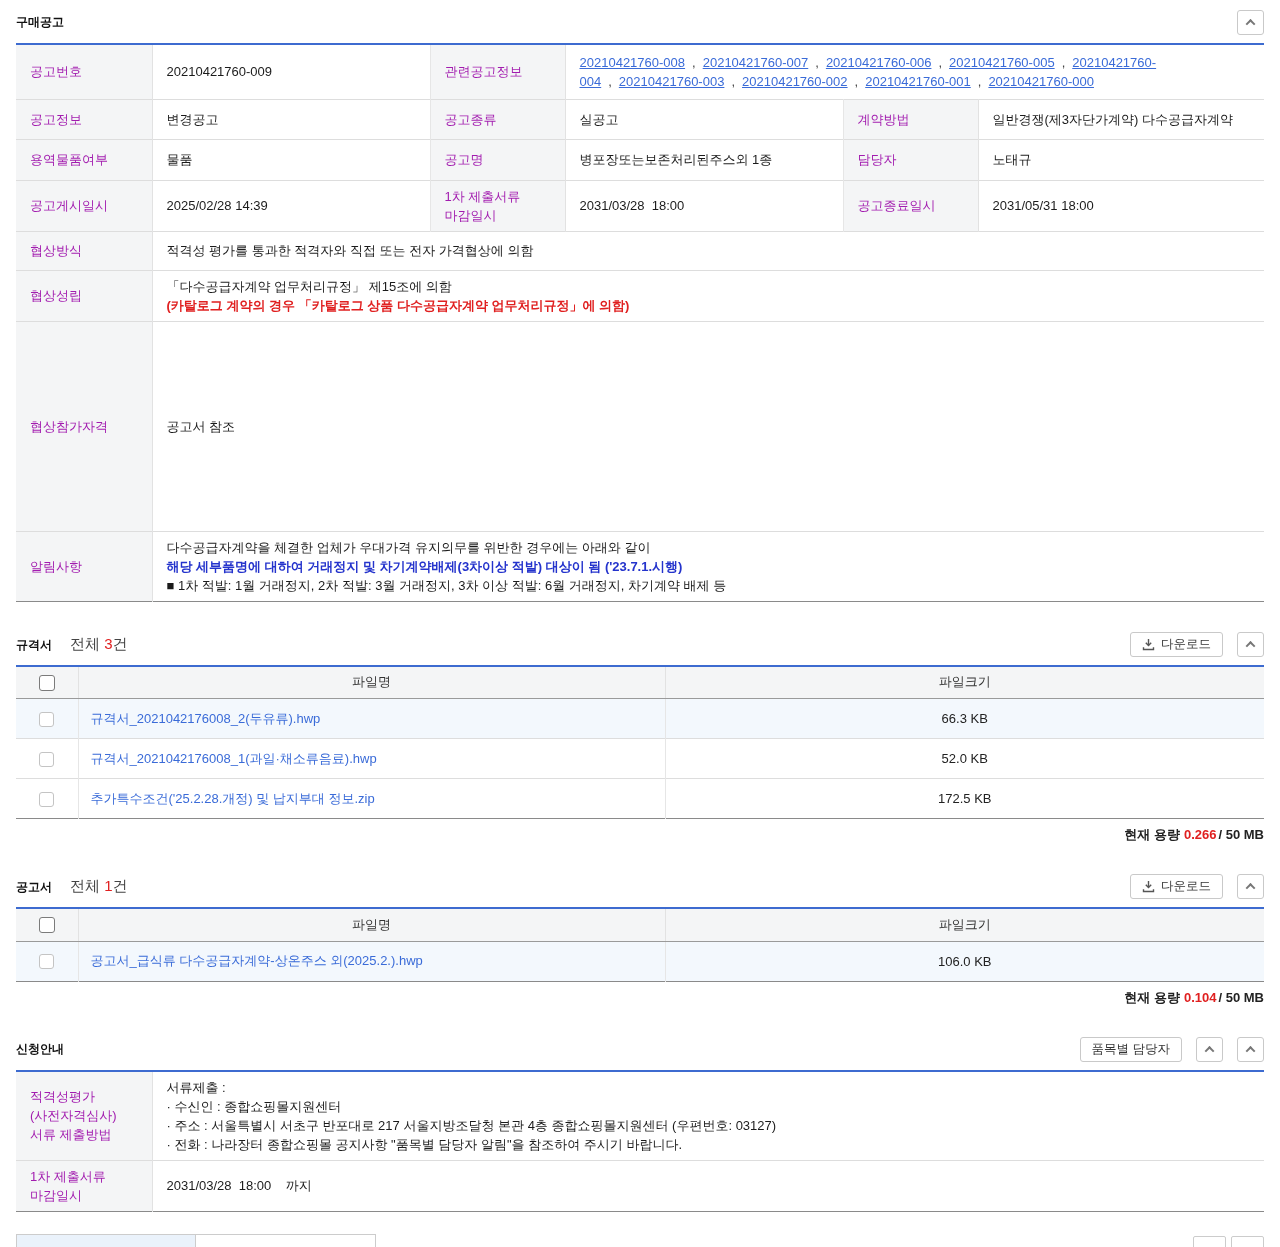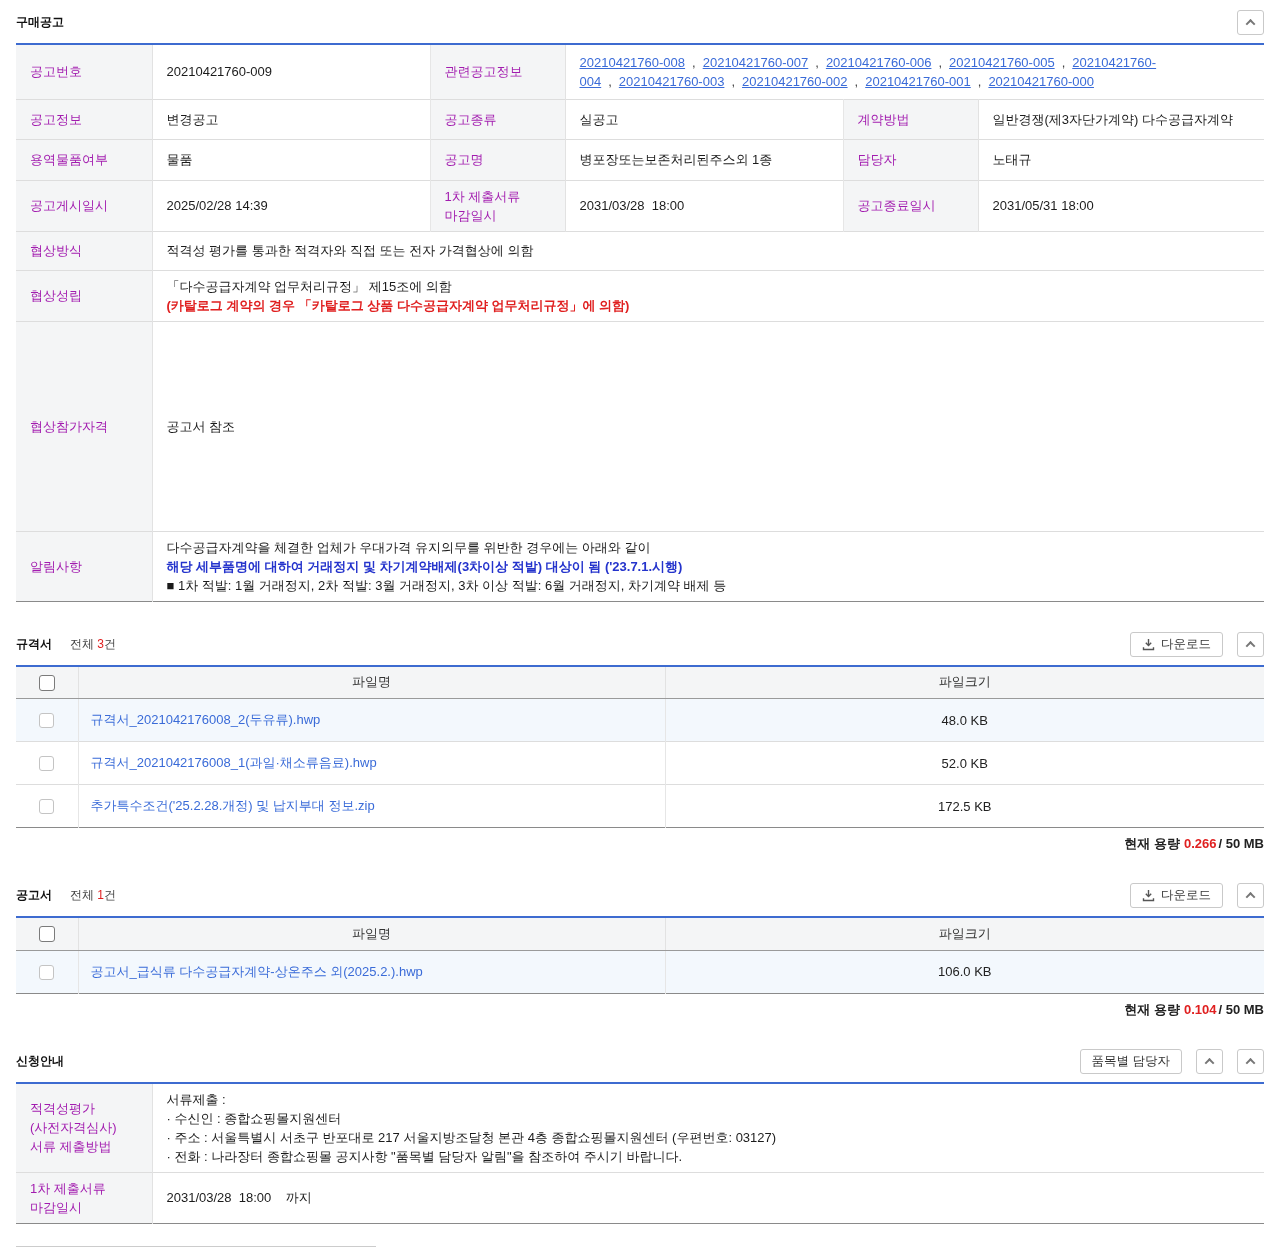--- a/index.html
+++ b/index.html
@@ -11,21 +11,21 @@
   }
   .page { width: 1280px; min-height: 1247px; padding: 0 16px 20px; }
 
   
   .sec-head {
     display: flex; align-items: center; justify-content: space-between;
     margin: 10px 0 8px;
   }
   .sec-head .left { display: flex; align-items: baseline; gap: 18px; }
   .sec-title { font-size: 12px; font-weight: 700; color: #111; }
-  .total-line { font-size: 12px; color: #444; }
+  .total-line { font-size: 15px; color: #444; }
   .total-line .count { color: #e02020; }
   .sec-actions { display: flex; align-items: center; gap: 14px; }
 
   .btn {
     display: inline-flex; align-items: center; gap: 6px;
     height: 25px; padding: 0 11px;
     background: #fff; border: 1px solid #c9c9c9; border-radius: 3px;
     font-size: 12.5px; color: #333; cursor: pointer;
     font-family: inherit;
   }
@@ -76,21 +76,21 @@
   
   .file-table { border-bottom: 1px solid #8a8a8a; }
   .file-table th {
     background: #f4f5f6; color: #333; font-weight: 400;
     height: 33px; text-align: center;
     border-bottom: 1px solid #9a9a9a; border-right: 1px solid #e2e2e2;
   }
   .file-table th:last-child, .file-table td:last-child { border-right: none; }
   .file-table td {
     height: 40px; border-top: 1px solid #ddd; border-right: 1px solid #e6e6e6;
-    padding: 12px 12px;
+    padding: 0 12px;
   }
   .file-table tbody tr:first-child td { border-top: none; }
   .file-table td.center, .file-table th.center { text-align: center; }
   .file-table tr.hl td { background: #f3f8fd; }
   .file-name { color: #3a6bd8; cursor: pointer; text-decoration: none; }
 
   .cb {
     display: inline-block; width: 15px; height: 15px;
     border: 1px solid #c4c4c4; border-radius: 3px; background: #fff;
     vertical-align: middle; cursor: pointer;
@@ -244,21 +244,21 @@
         <tr>
           <th class="cb-cell"><span class="cb cb-head"></span></th>
           <th class="center">파일명</th>
           <th class="center">파일크기</th>
         </tr>
       </thead>
       <tbody>
         <tr class="hl">
           <td class="cb-cell"><span class="cb"></span></td>
           <td><a class="file-name">규격서_2021042176008_2(두유류).hwp</a></td>
-          <td class="center">48.0 KB</td>
+          <td class="center">66.3 KB</td>
         </tr>
         <tr>
           <td class="cb-cell"><span class="cb"></span></td>
           <td><a class="file-name">규격서_2021042176008_1(과일·채소류음료).hwp</a></td>
           <td class="center">52.0 KB</td>
         </tr>
         <tr>
           <td class="cb-cell"><span class="cb"></span></td>
           <td><a class="file-name">추가특수조건('25.2.28.개정) 및 납지부대 정보.zip</a></td>
           <td class="center">172.5 KB</td>

